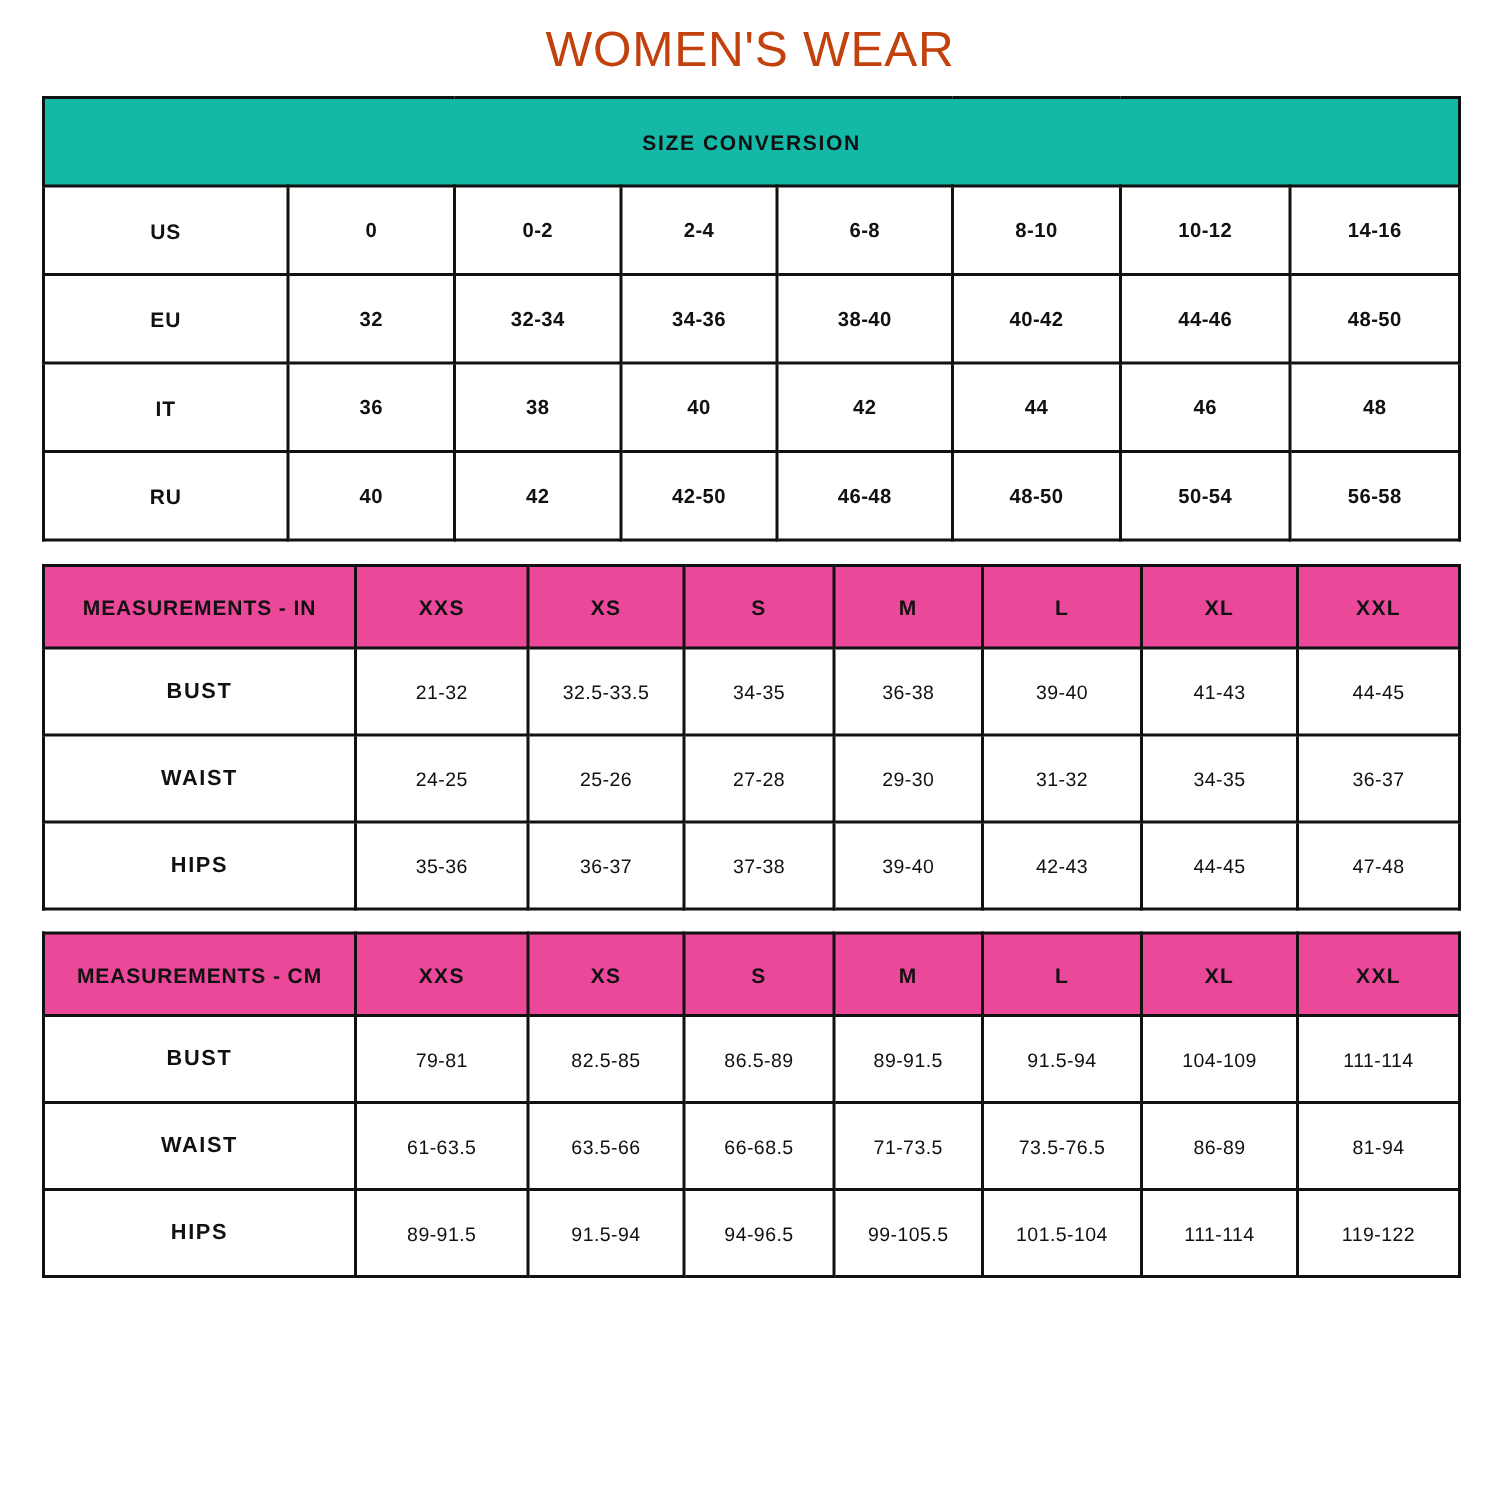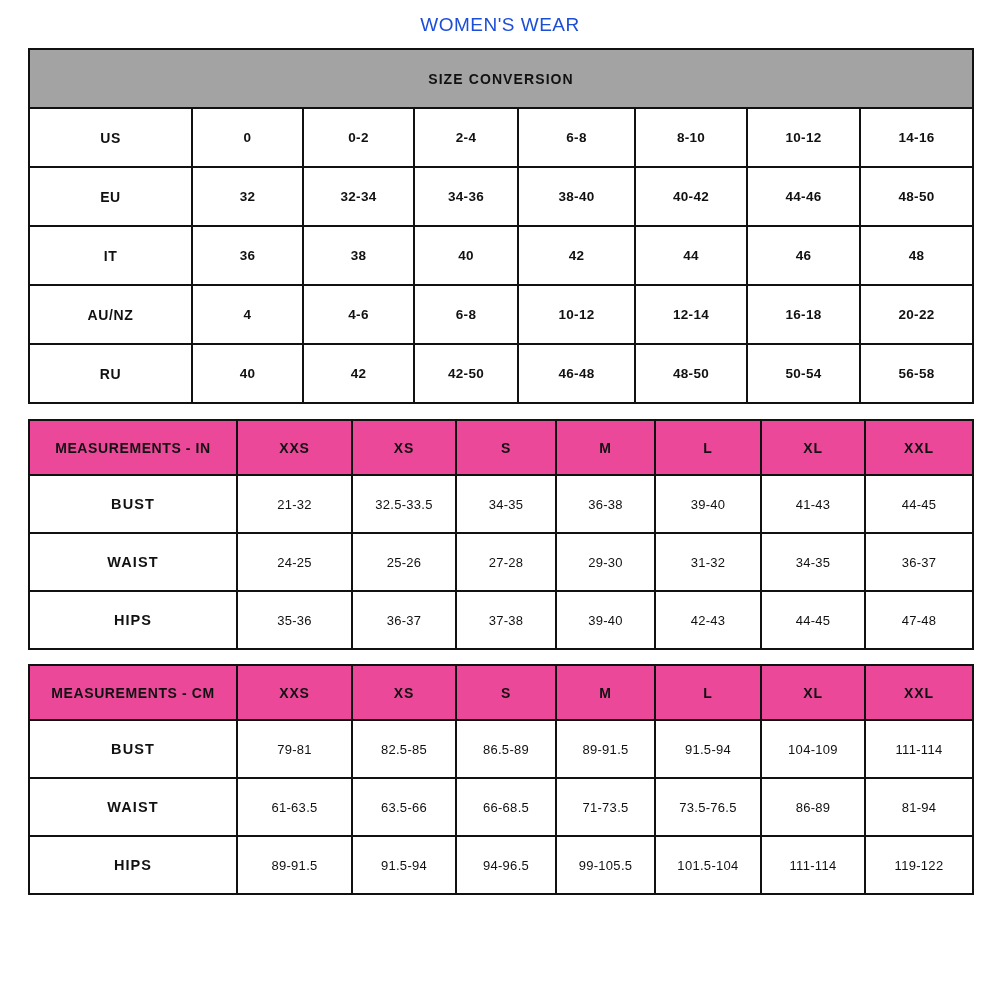--- a/index.html
+++ b/index.html
@@ -16,24 +16,24 @@
   }
   .page {
     width: 1000px;
     height: 1000px;
     box-sizing: border-box;
     padding: 0 28px;
     position: relative;
   }
   .page-title {
     text-align: center;
-    font-size: 19px;
+    font-size: 33px;
     letter-spacing: 0.5px;
     font-weight: 400;
-    color: #1d4ed8;
+    color: #c2410c;
     padding: 14px 0 12px 0;
     margin: 0;
   }
   table {
     border-collapse: collapse;
     width: 944px;
     table-layout: fixed;
     margin: 0 0 14px 0;
   }
   table.conv { margin-bottom: 15px; }
@@ -42,21 +42,21 @@
     text-align: center;
     vertical-align: middle;
     font-size: 13.5px;
     font-weight: 700;
     color: #111111;
     padding: 0;
     height: 57px;
     letter-spacing: 0.3px;
   }
   .banner {
-    background: #a3a3a3;
+    background: #14b8a6;
     font-size: 14px;
     font-weight: 700;
     letter-spacing: 1.1px;
     height: 48px;
   }
   .rowlabel {
     font-weight: 700;
     font-size: 14px;
     letter-spacing: 0.6px;
   }
@@ -145,30 +145,20 @@
         <td class="rowlabel">IT</td>
         <td>36</td>
         <td>38</td>
         <td>40</td>
         <td>42</td>
         <td>44</td>
         <td>46</td>
         <td>48</td>
       </tr>
       <tr>
-        <td class="rowlabel">AU/NZ</td>
-        <td>4</td>
-        <td>4-6</td>
-        <td>6-8</td>
-        <td>10-12</td>
-        <td>12-14</td>
-        <td>16-18</td>
-        <td>20-22</td>
-      </tr>
-      <tr>
         <td class="rowlabel">RU</td>
         <td>40</td>
         <td>42</td>
         <td>42-50</td>
         <td>46-48</td>
         <td>48-50</td>
         <td>50-54</td>
         <td>56-58</td>
       </tr>
     </tbody>

